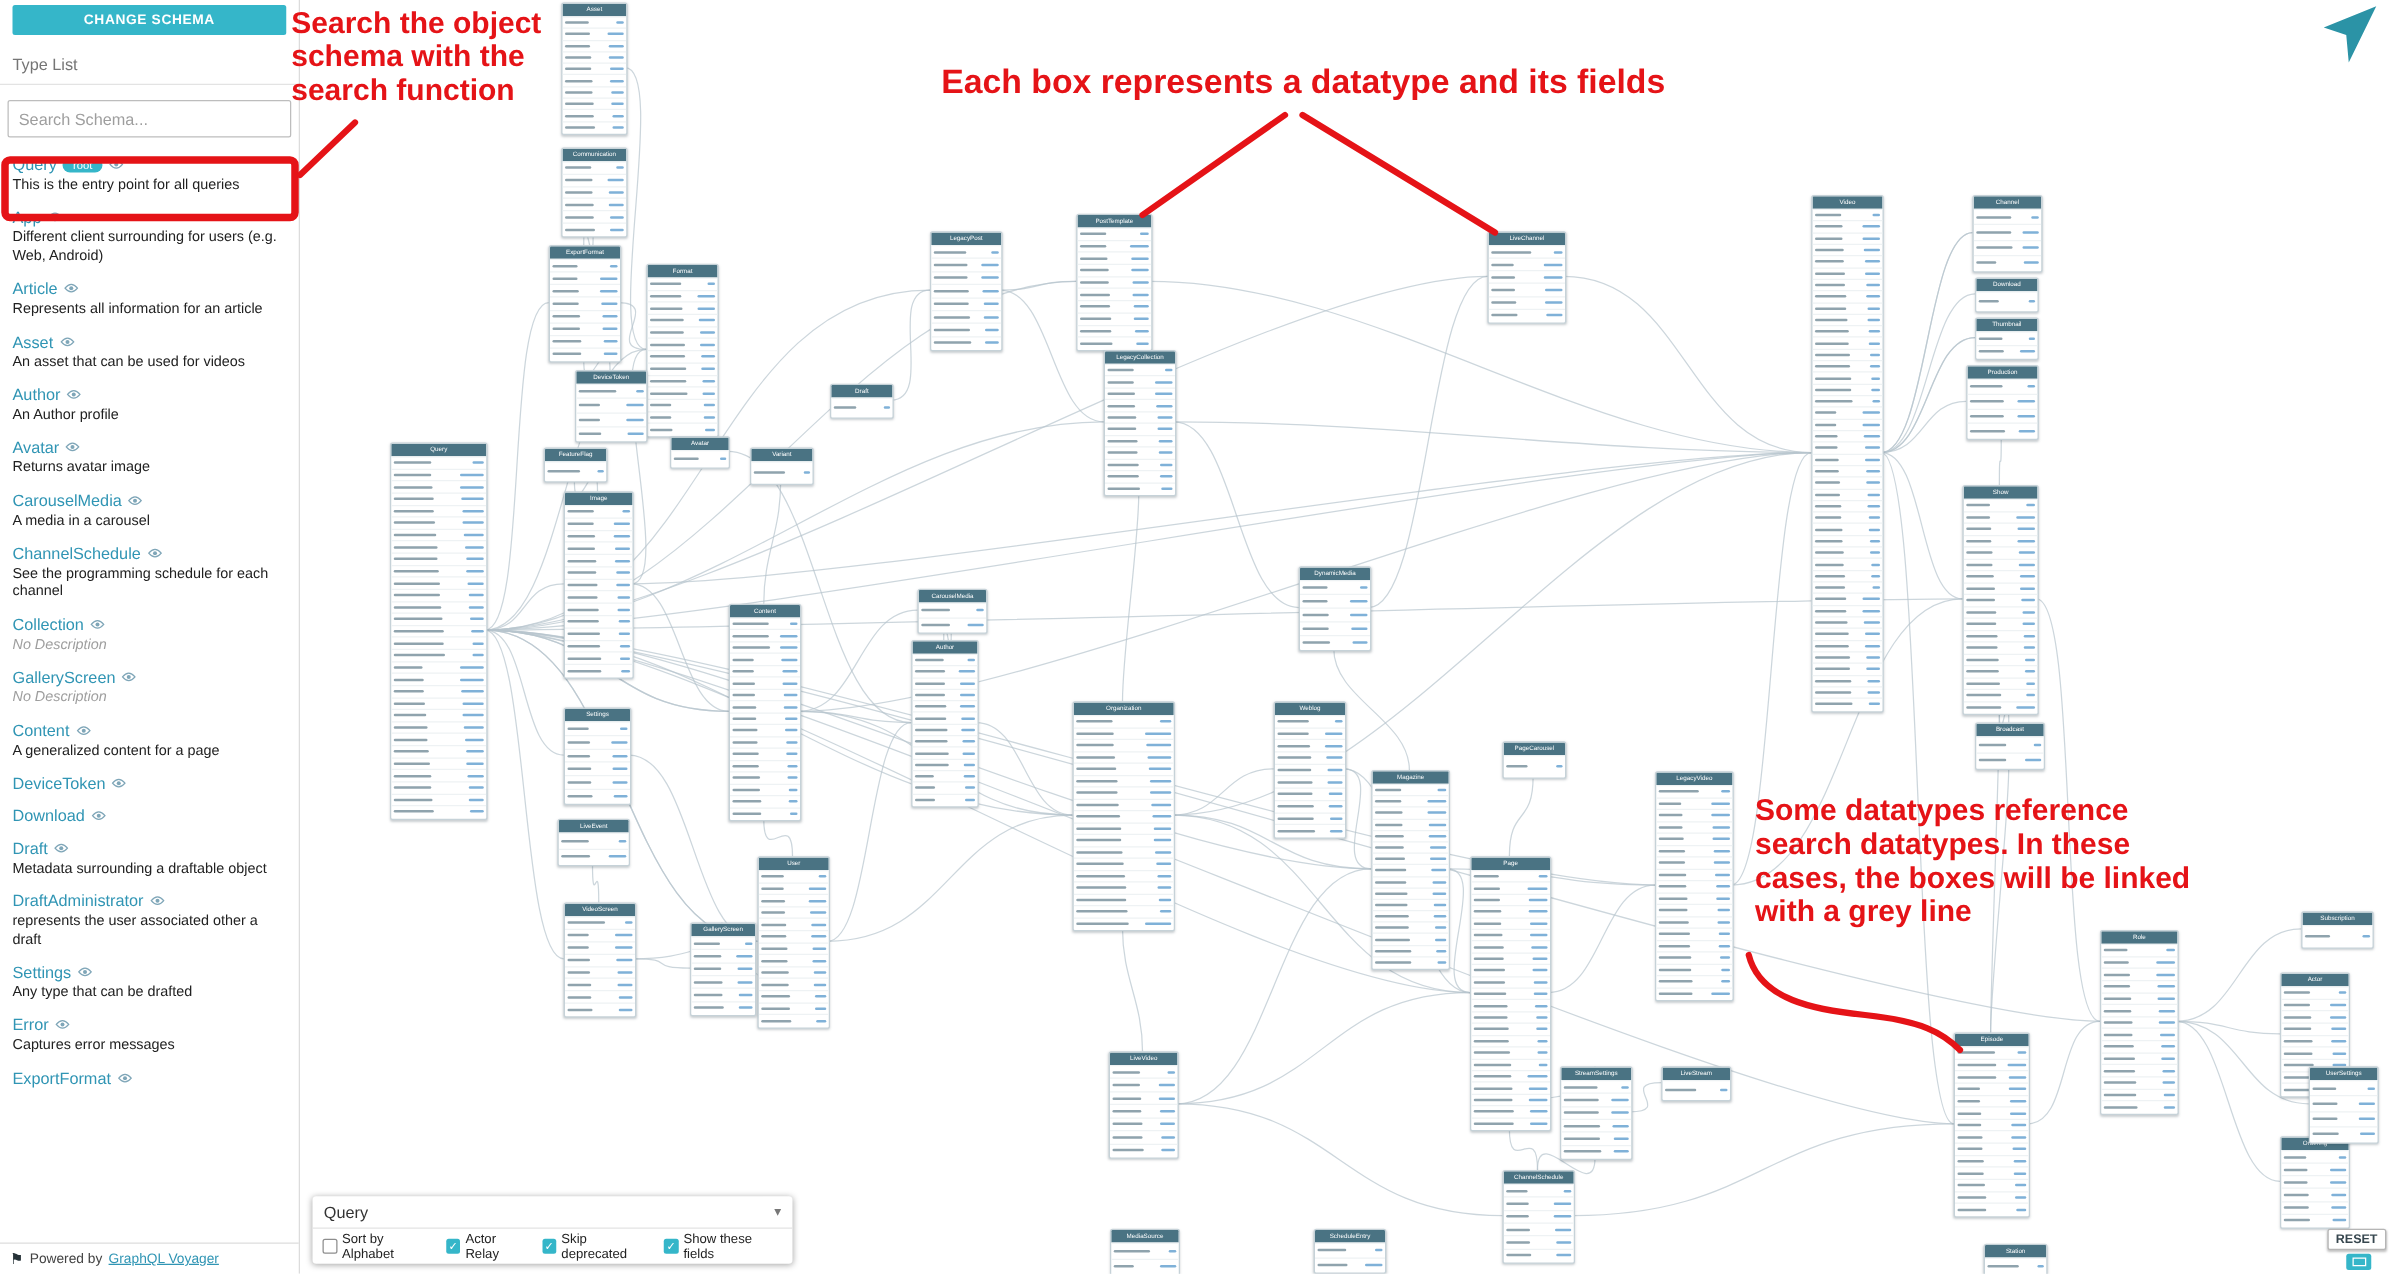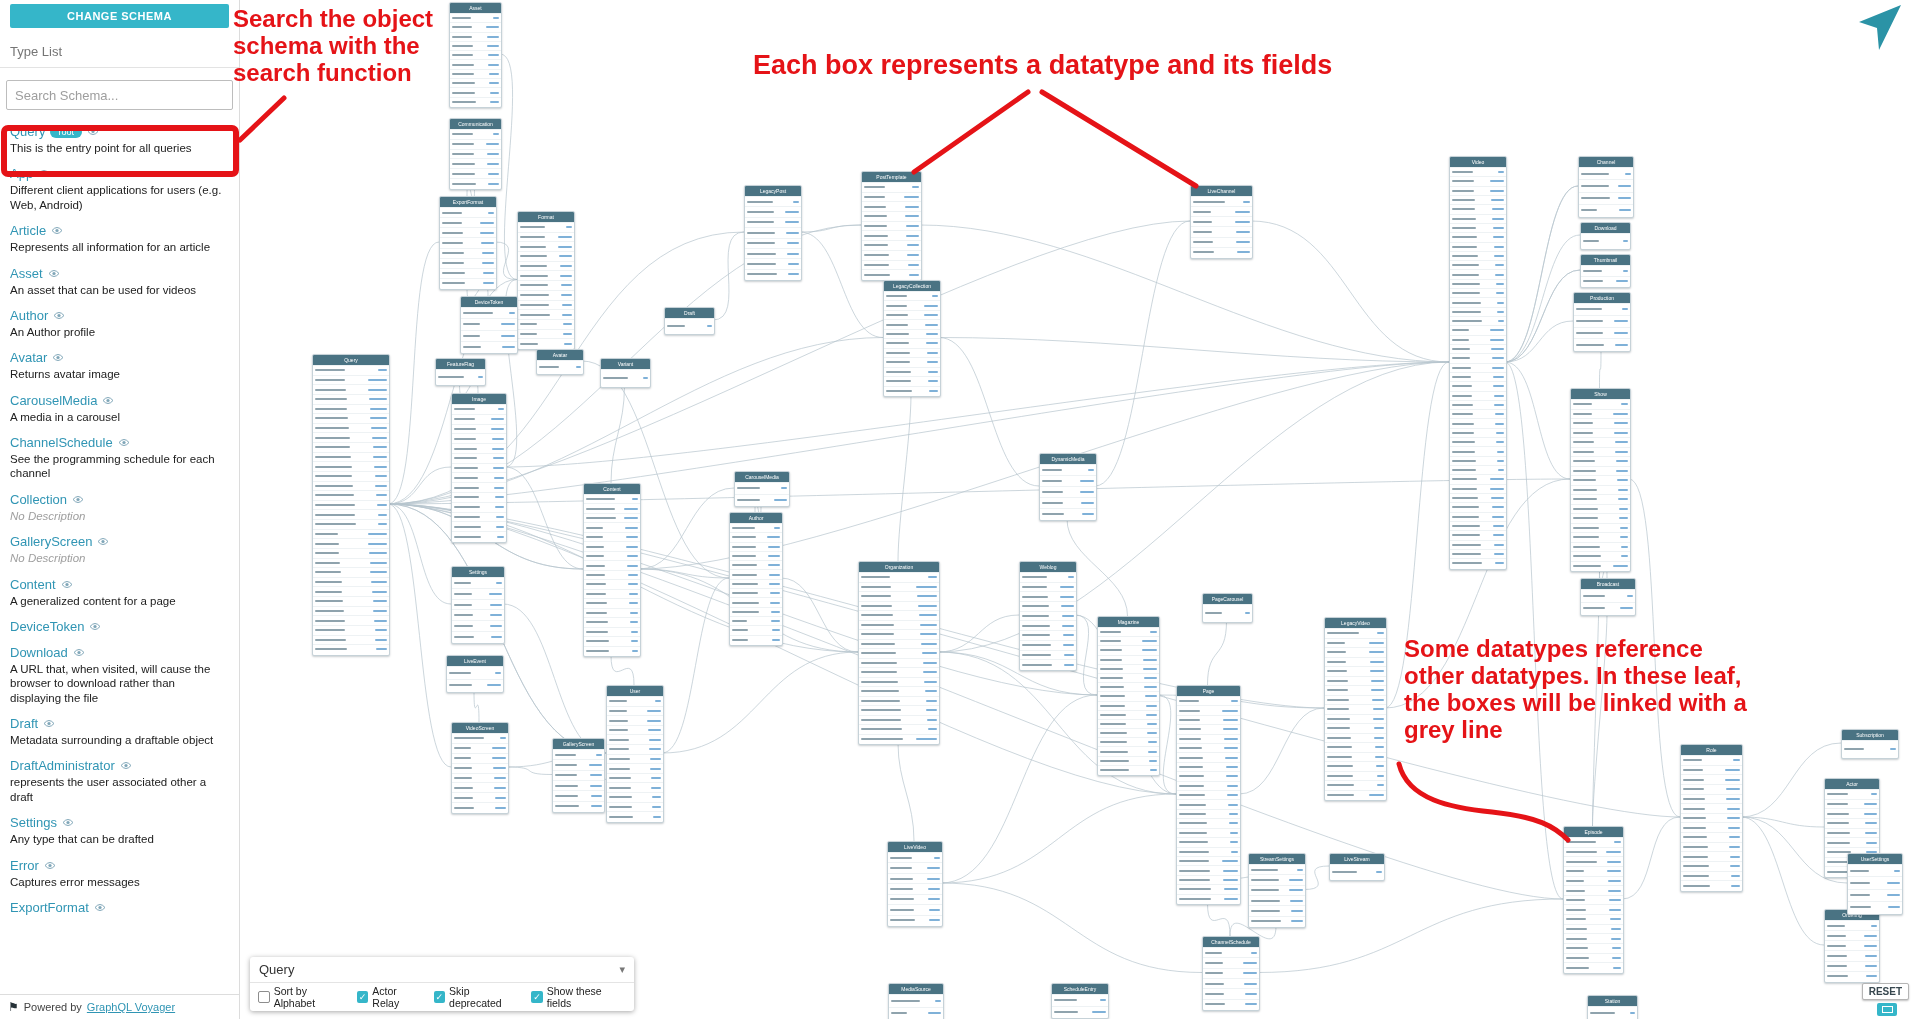--- a/index.html
+++ b/index.html
@@ -2058,21 +2058,21 @@
       <div class="type-item">
         <div class="type-head">
           <span class="type-link">App</span>
           <span class="eye">
             <svg width="12" height="9" viewBox="0 0 12 9">
               <path d="M1 4.5 Q6 -1.5 11 4.5 Q6 10.5 1 4.5 Z" fill="none" stroke="#7fa6b8" stroke-width="1"></path>
               <circle cx="6" cy="4.5" r="1.6" fill="#7fa6b8"></circle>
             </svg>
           </span>
         </div>
-        <div class="type-desc">Different client applications for users (e.g. Web, Android)</div>
+        <div class="type-desc">Different client surrounding for users (e.g. Web, Android)</div>
       </div>
       <div class="type-item">
         <div class="type-head">
           <span class="type-link">Article</span>
           <span class="eye">
             <svg width="12" height="9" viewBox="0 0 12 9">
               <path d="M1 4.5 Q6 -1.5 11 4.5 Q6 10.5 1 4.5 Z" fill="none" stroke="#7fa6b8" stroke-width="1"></path>
               <circle cx="6" cy="4.5" r="1.6" fill="#7fa6b8"></circle>
             </svg>
           </span>
@@ -2189,21 +2189,20 @@
       <div class="type-item">
         <div class="type-head">
           <span class="type-link">Download</span>
           <span class="eye">
             <svg width="12" height="9" viewBox="0 0 12 9">
               <path d="M1 4.5 Q6 -1.5 11 4.5 Q6 10.5 1 4.5 Z" fill="none" stroke="#7fa6b8" stroke-width="1"></path>
               <circle cx="6" cy="4.5" r="1.6" fill="#7fa6b8"></circle>
             </svg>
           </span>
         </div>
-        <div class="type-desc">A URL that, when visited, will cause the browser to download rather than displaying the file</div>
       </div>
       <div class="type-item">
         <div class="type-head">
           <span class="type-link">Draft</span>
           <span class="eye">
             <svg width="12" height="9" viewBox="0 0 12 9">
               <path d="M1 4.5 Q6 -1.5 11 4.5 Q6 10.5 1 4.5 Z" fill="none" stroke="#7fa6b8" stroke-width="1"></path>
               <circle cx="6" cy="4.5" r="1.6" fill="#7fa6b8"></circle>
             </svg>
           </span>
@@ -2300,13 +2299,13 @@
 
 <svg id="annotation-layer">
   <rect x="4" y="128" width="232" height="46" rx="4" fill="none" stroke="#e51317" stroke-width="6"></rect>
   <line x1="284" y1="98" x2="240" y2="140" stroke="#e51317" stroke-width="5" stroke-linecap="round"></line>
   <line x1="1028" y1="92" x2="914" y2="172" stroke="#e51317" stroke-width="5" stroke-linecap="round"></line>
   <line x1="1042" y1="92" x2="1196" y2="186" stroke="#e51317" stroke-width="5" stroke-linecap="round"></line>
   <path d="M1399 764 C1408 800 1452 808 1492 812 C1538 817 1554 826 1568 840" fill="none" stroke="#e51317" stroke-width="5" stroke-linecap="round"></path>
 </svg>
 <div class="ann" id="ann-search">Search the object schema with the search function</div>
 <div class="ann" id="ann-boxes">Each box represents a datatype and its fields</div>
-<div class="ann" id="ann-links">Some datatypes reference other datatypes. In these leaf, the boxes will be linked with a grey line</div>
+<div class="ann" id="ann-links">Some datatypes reference search datatypes. In these cases, the boxes will be linked with a grey line</div>
 
 </body></html>

